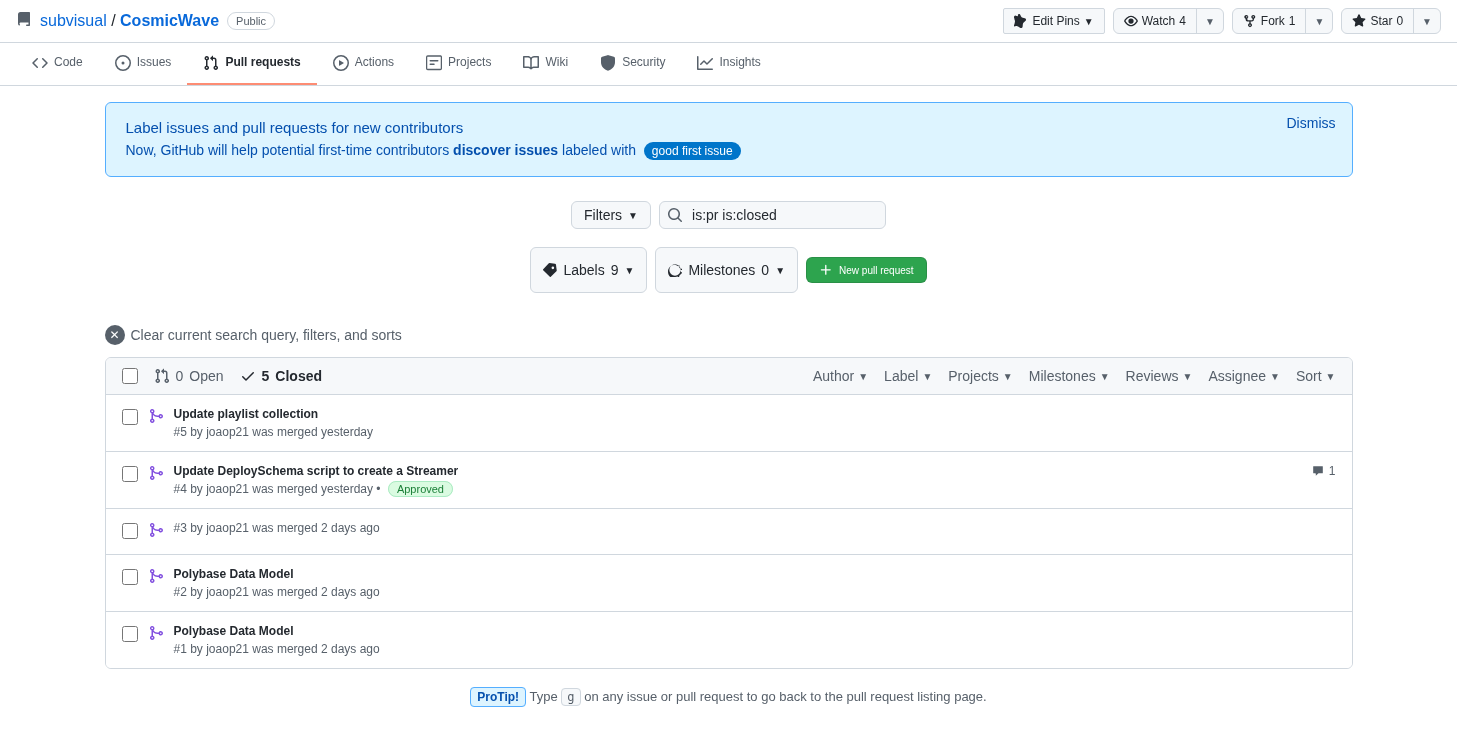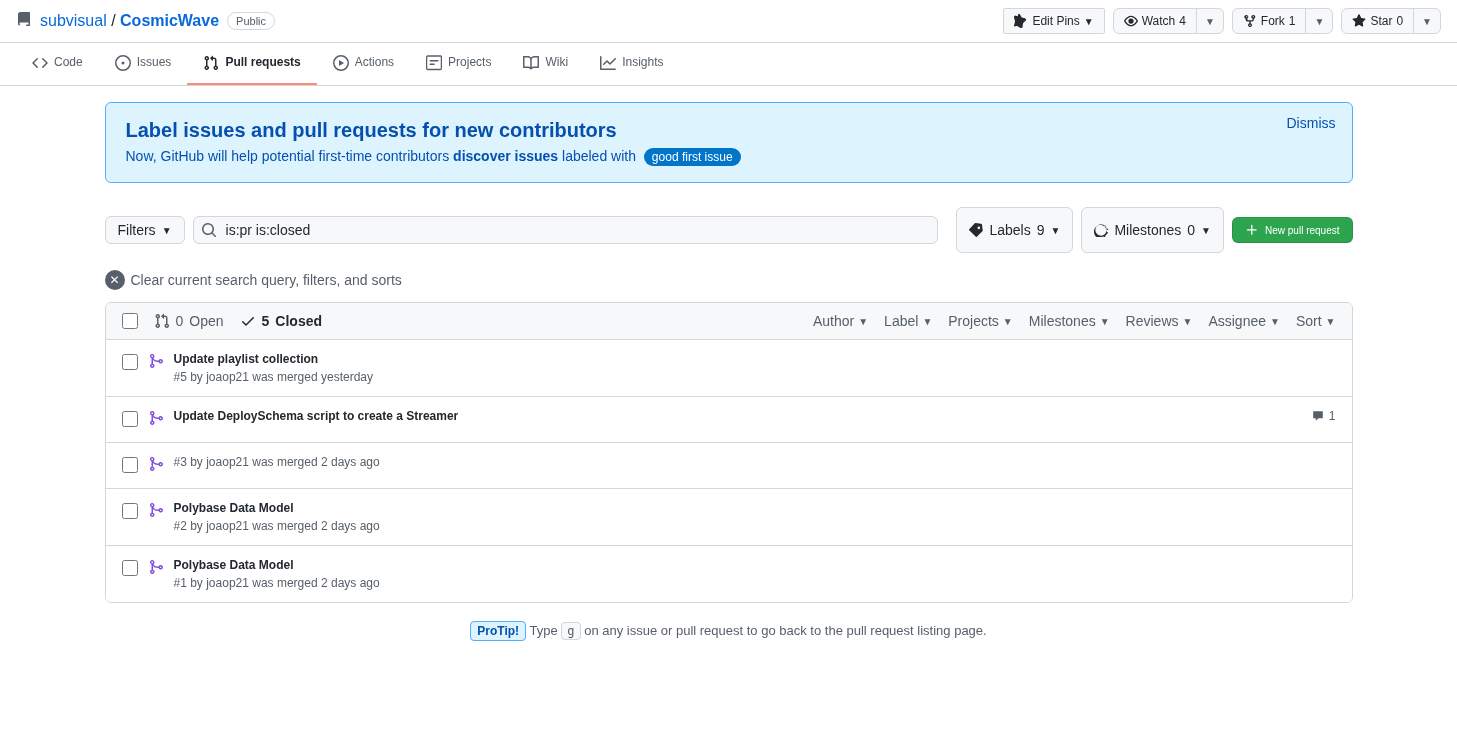--- a/index.html
+++ b/index.html
@@ -19,27 +19,27 @@
     .action-btn-split .main { padding: 5px 10px; font-size: 12px; color: #24292f; cursor: pointer; display: flex; align-items: center; gap: 4px; border-right: 1px solid #d0d7de; }
     .action-btn-split .caret { padding: 5px 8px; cursor: pointer; font-size: 10px; color: #57606a; }
 
     .nav-tabs { display: flex; align-items: center; border-bottom: 1px solid #d0d7de; padding: 0 16px; background: #fff; }
     .nav-tab { display: flex; align-items: flex-start; gap: 6px; padding: 12px 16px; font-size: 12px; color: #57606a; text-decoration: none; border-bottom: 2px solid transparent; cursor: pointer; }
     .nav-tab.active { color: #24292f; border-bottom: 2px solid #fd8c73; font-weight: 600; }
 
     .content { max-width: 1280px; margin: 0 auto; padding: 16px; }
 
     .banner { background: #ddf4ff; border: 1px solid #54aeff; border-radius: 6px; padding: 16px 20px; margin-bottom: 24px; position: relative; }
-    .banner-title { font-weight: 700; font-size: 20px; color: #0550ae; margin-bottom: 6px; }
+    .banner-title { font-weight: 400; font-size: 15px; color: #0550ae; margin-bottom: 6px; }
     .banner-text { font-size: 14px; color: #0550ae; }
     .banner-text a { color: #0550ae; font-weight: 600; text-decoration: none; }
     .good-first-issue-badge { background: #0075ca; color: #fff; font-size: 12px; border-radius: 20px; padding: 2px 8px; margin-left: 4px; display: inline-block; }
     .banner-dismiss { position: absolute; top: 12px; right: 16px; background: none; border: none; font-size: 14px; color: #0550ae; cursor: pointer; }
 
-    .filter-bar { display: flex; align-items: center; justify-content: space-between; margin-bottom: 17px; gap: 18px; }
+    .filter-bar { display: flex; align-items: center; justify-content: space-between; margin-bottom: 32px; gap: 18px; flex-direction: column; }
     .filter-search-wrapper { display: flex; align-items: center; flex: 1; gap: 8px; }
     .filter-btn { display: flex; align-items: center; gap: 6px; padding: 5px 12px; border: 1px solid #d0d7de; border-radius: 6px; background: #f6f8fa; cursor: pointer; font-size: 14px; color: #24292f; }
     .search-input-wrapper { flex: 1; position: relative; }
     .search-input-wrapper svg { position: absolute; left: 8px; top: 50%; transform: translateY(-50%); color: #57606a; }
     .search-input { width: 100%; padding: 5px 12px 5px 32px; border: 1px solid #d0d7de; border-radius: 6px; font-size: 14px; color: #24292f; background: #f6f8fa; }
 
     .filter-buttons { display: flex; align-items: center; gap: 8px; }
     .labels-btn, .milestones-btn { display: flex; align-items: center; gap: 6px; padding: 14px 12px; border: 1px solid #d0d7de; border-radius: 6px; background: #f6f8fa; cursor: pointer; font-size: 14px; color: #24292f; }
 
     .new-pr-btn { display: flex; align-items: center; gap: 6px; padding: 5px 12px; border: 1px solid rgba(27,31,36,0.15); border-radius: 6px; background: #2da44e; cursor: pointer; font-size: 10px; color: #fff; font-weight: 500; }
@@ -169,20 +169,26 @@
     <span>Projects</span>
   </a>
   <a class="nav-tab">
     <svg width="16" height="16" viewBox="0 0 16 16" fill="currentColor">
         <path fill-rule="evenodd" d="M0 1.75A.75.75 0 01.75 1h4.253c1.227 0 2.317.59 3 1.501A3.744 3.744 0 0111.006 1h4.245a.75.75 0 01.75.75v10.5a.75.75 0 01-.75.75h-4.507a2.25 2.25 0 00-1.591.659l-.622.621a.75.75 0 01-1.06 0l-.622-.621A2.25 2.25 0 005.258 13H.75a.75.75 0 01-.75-.75V1.75zm7.251 10.324l.004-5.073-.002-2.253A2.25 2.25 0 005.003 2.5H1.5v9h3.757a3.75 3.75 0 011.994.574zM8.755 4.75l-.004 7.322a3.752 3.752 0 011.992-.572H14.5v-9h-3.495a2.25 2.25 0 00-2.25 2.25z"></path>
       </svg>
     <span>Wiki</span>
   </a>
   <a class="nav-tab">
     <svg width="16" height="16" viewBox="0 0 16 16" fill="currentColor">
+        <path fill-rule="evenodd" d="M7.467.133a1.748 1.748 0 011.066 0l5.25 1.68A1.75 1.75 0 0115 3.48V7c0 1.566-.32 3.182-1.303 4.682-.983 1.498-2.585 2.813-5.032 3.855a1.7 1.7 0 01-1.33 0c-2.447-1.042-4.049-2.357-5.032-3.855C1.32 10.182 1 8.566 1 7V3.48a1.75 1.75 0 011.217-1.667l5.25-1.68z"></path>
+      </svg>
+    <span>Security</span>
+  </a>
+  <a class="nav-tab">
+    <svg width="16" height="16" viewBox="0 0 16 16" fill="currentColor">
         <path fill-rule="evenodd" d="M1.5 1.75a.75.75 0 00-1.5 0v12.5c0 .414.336.75.75.75h14.5a.75.75 0 000-1.5H1.5V1.75zm14.28 2.53a.75.75 0 00-1.06-1.06L10 7.94 7.53 5.47a.75.75 0 00-1.06 0L3.22 8.72a.75.75 0 001.06 1.06l2.69-2.69 2.47 2.47a.75.75 0 001.06 0l5.28-5.28z"></path>
       </svg>
     <span>Insights</span>
   </a>
 </nav>
 
 <div class="content">
 
   <div class="banner">
     <div class="banner-title">Label issues and pull requests for new contributors</div>
@@ -315,20 +321,28 @@
       <input type="checkbox" class="pr-cb" style="">
       <span class="pr-merge-icon">
         <svg width="16" height="16" viewBox="0 0 16 16" fill="#8250df">
             <path fill-rule="evenodd" d="M5 3.254V3.25v.005a.75.75 0 110-.005v.004zm.45 1.9a2.25 2.25 0 10-1.95.218v5.256a2.25 2.25 0 101.5 0V7.123A5.735 5.735 0 009.25 9h1.378a2.251 2.251 0 100-1.5H9.25a4.25 4.25 0 01-3.8-2.346zM12.75 9a.75.75 0 100-1.5.75.75 0 000 1.5zm-8.5 4.5a.75.75 0 100-1.5.75.75 0 000 1.5z"></path>
           </svg>
       </span>
       <div class="pr-content">
         <div class="pr-title">
           <a>Update DeploySchema script to create a Streamer</a>
         </div>
+        <div class="pr-meta">
+          <span>#4</span>
+          by <a>joaop21</a>
+          <span>was merged</span>
+          <span>yesterday</span>
+          •
+          <span class="pr-approved-badge">Approved</span>
+        </div>
       </div>
       <div class="pr-item-right">
         <div class="comment-icon-wrapper">
           <svg width="14" height="14" viewBox="0 0 16 16" fill="#57606a">
               <path fill-rule="evenodd" d="M2.75 2.5a.25.25 0 00-.25.25v7.5c0 .138.112.25.25.25h2a.75.75 0 01.75.75v2.19l2.72-2.72a.75.75 0 01.53-.22h4.5a.25.25 0 00.25-.25v-7.5a.25.25 0 00-.25-.25H2.75z"></path>
             </svg>
           <span>1</span>
         </div>
       </div>
     </div>

